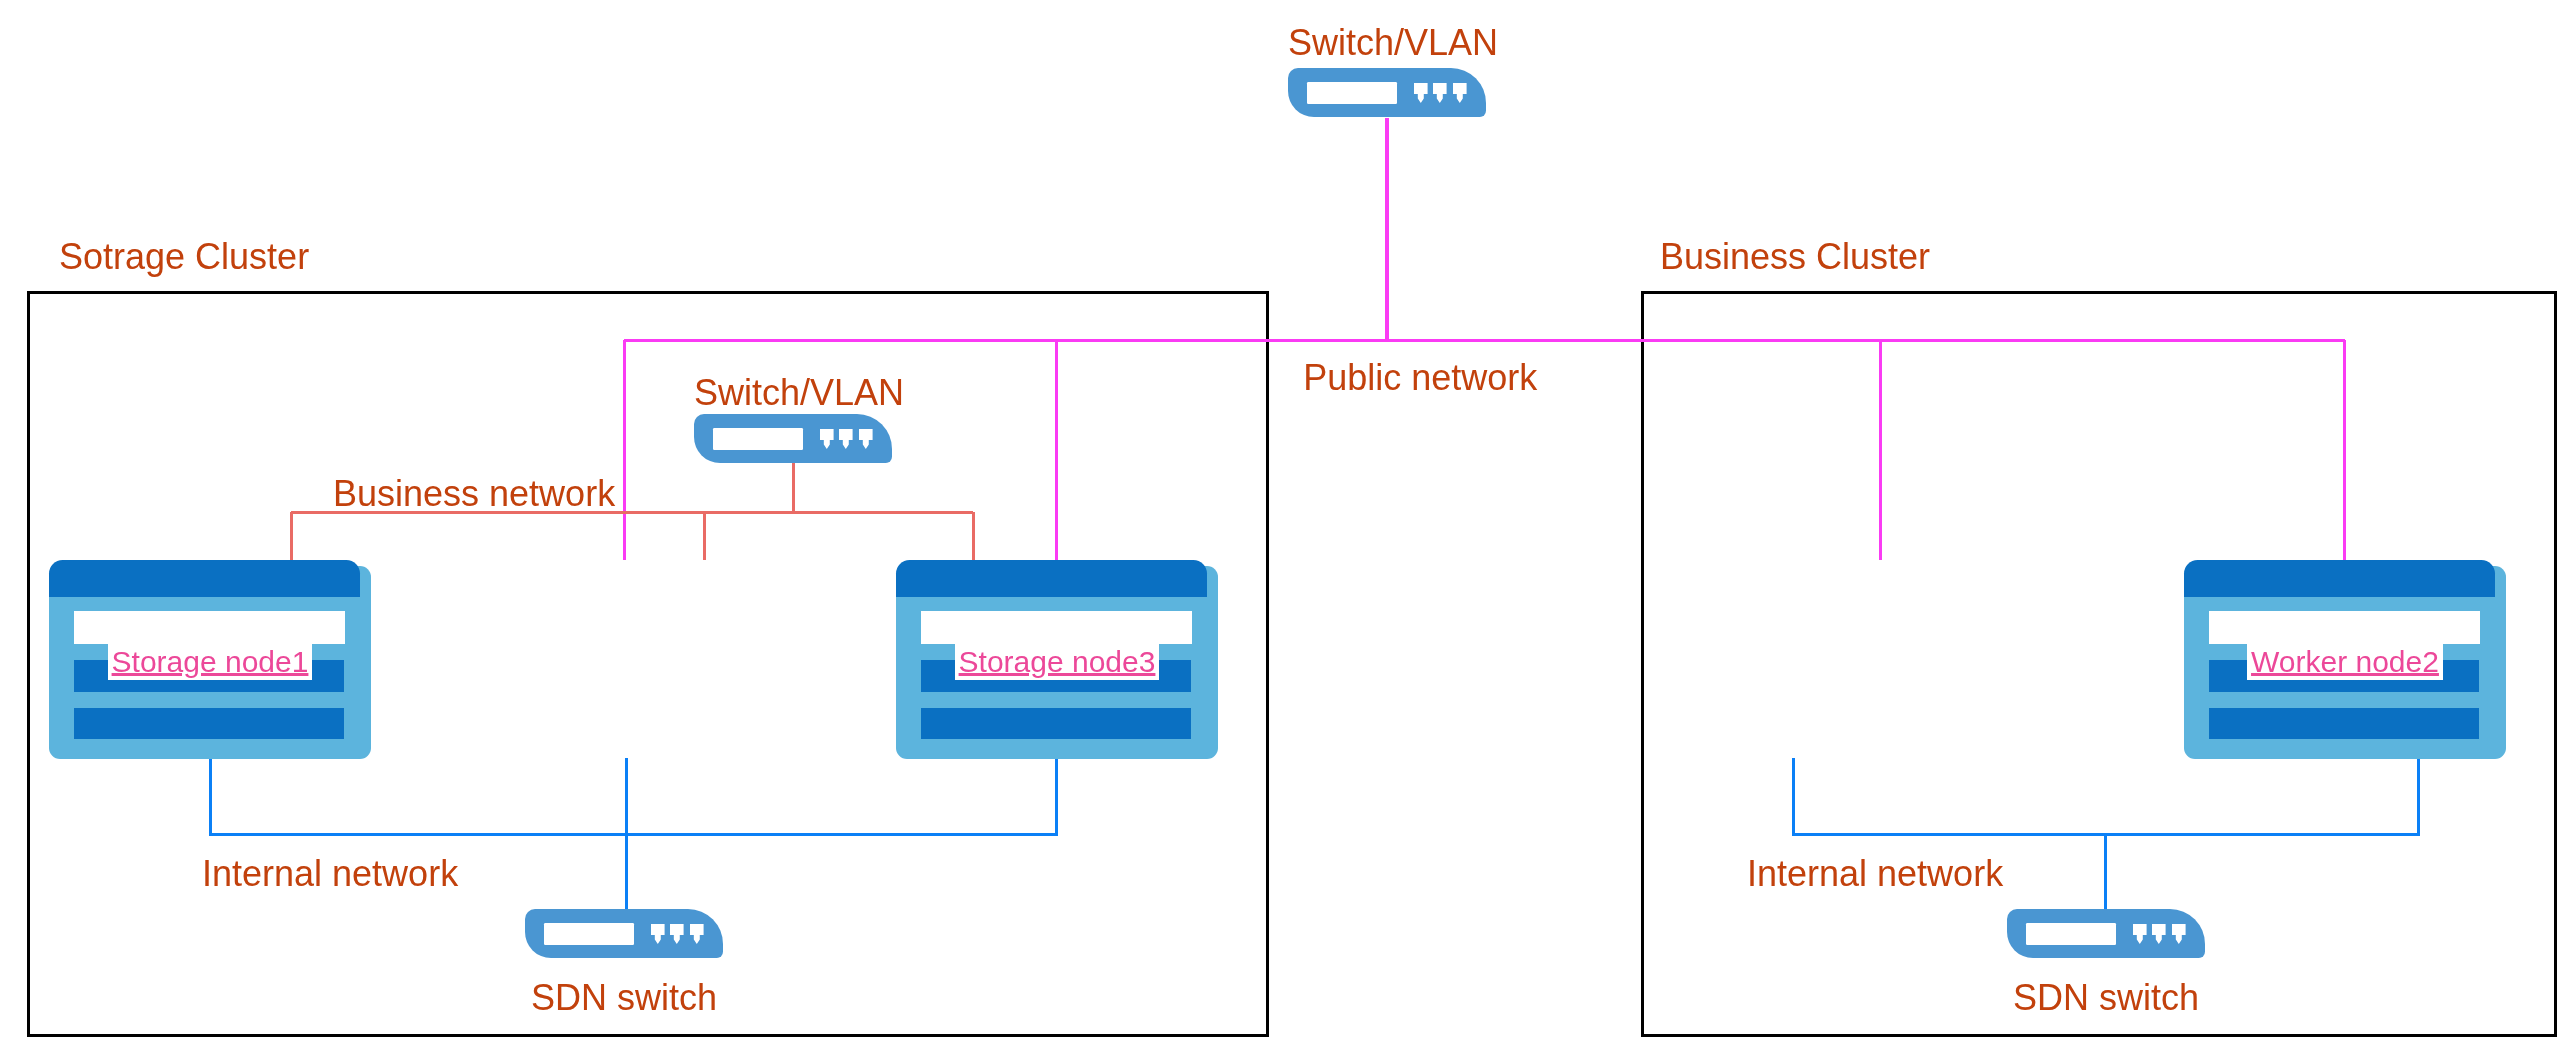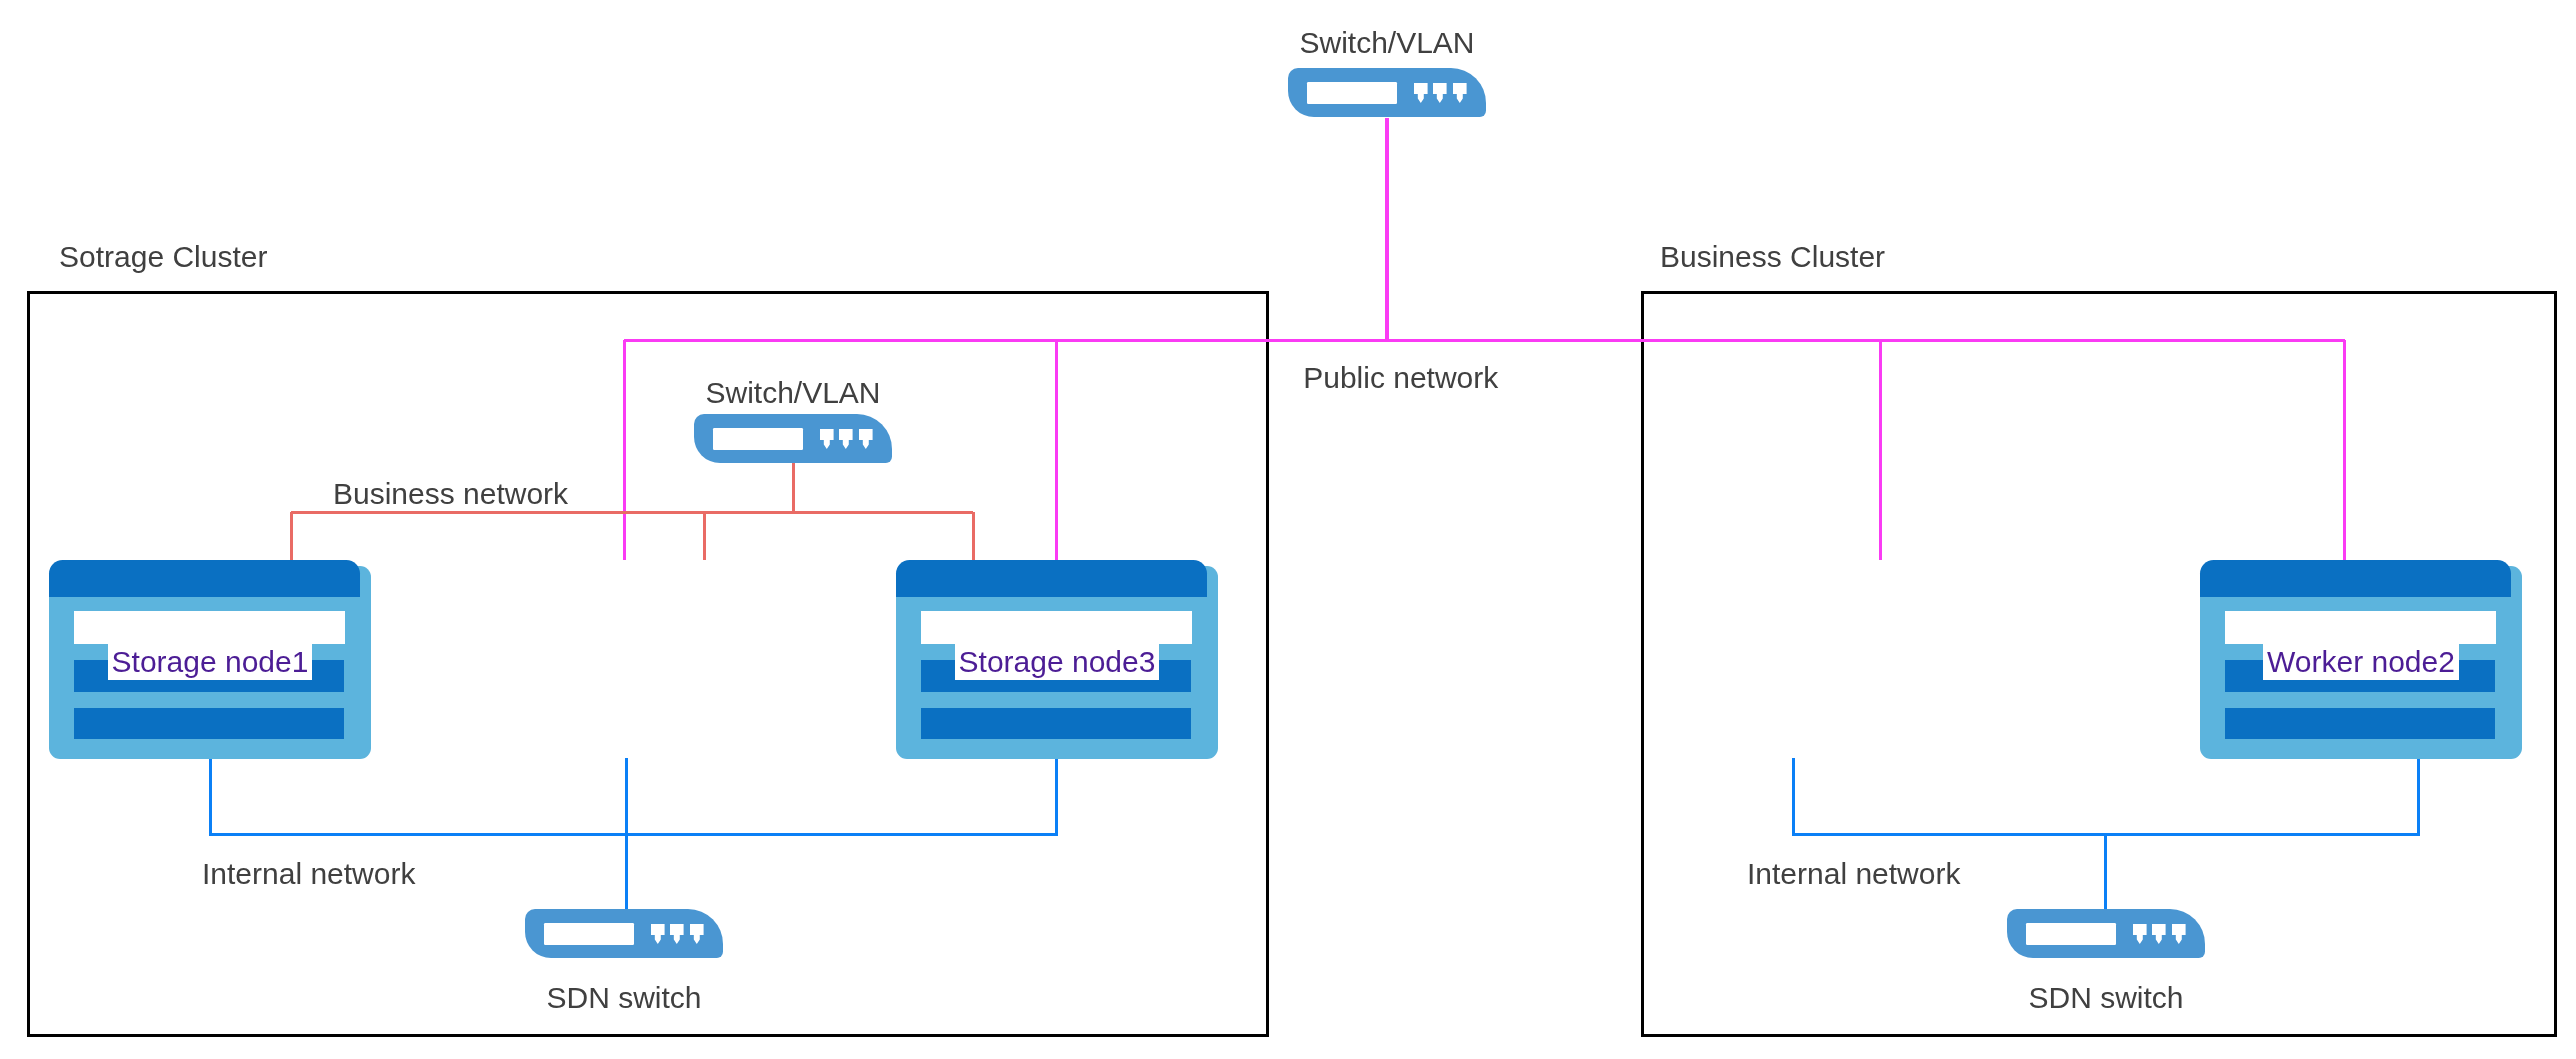--- a/index.html
+++ b/index.html
@@ -20,23 +20,23 @@
     position:absolute;
     border:3.7px solid #000000;
     background:transparent;
     box-sizing:border-box;
   }
   #storage-box{left:27px;top:291px;width:1242px;height:746px;}
   #business-box{left:1641px;top:291px;width:916px;height:746px;}
   
   .lbl{
     position:absolute;
-    font-size:30px;
+    font-size:36px;
     line-height:35px;
-    color:#404040;
+    color:#c2410c;
     white-space:nowrap;
   }
   .lbl-center{text-align:center;}
   .bg-white{background:#ffffff;padding:1.2px 6.2px;margin-top:36px;}
   
   .switch-icon{
     position:absolute;
     width:198px;height:49px;
     background:#4a96d2;
     border-radius:10px 35px 6.2px 26px;
@@ -61,21 +61,21 @@
     background:#0a70c2;border-radius:13.6px 13.6px 0 0;
   }
   .node-slot{
     position:absolute;left:25px;top:51px;width:271px;height:33px;background:#ffffff;
   }
   .node-bar{position:absolute;left:25px;width:270px;background:#0a70c2;}
   .bar-a{top:100px;height:32px;}
   .bar-b{top:148px;height:31px;}
   .node-label{
     position:absolute;left:0;top:84px;width:322px;
-    text-align:center;font-size:30px;line-height:33px;color:#4c1d95;
+    text-align:center;font-size:30px;line-height:33px;color:#ec4899;text-decoration:underline;
   }
   .node-label span{background:#ffffff;padding:2.5px 3.7px;white-space:nowrap;}
 </style>
 </head>
 <body>
 
 <div id="canvas">
 
   <div id="storage-box" class="cluster-box"></div>
   <div id="business-box" class="cluster-box"></div>
@@ -150,21 +150,21 @@
   <div class="switch-icon" style="left:525px;top:909px;">
     <div class="switch-slot"></div>
     <div class="switch-port port-1"></div>
     <div class="switch-port port-2"></div>
     <div class="switch-port port-3"></div>
   </div>
   <div class="lbl lbl-center" style="left:525px;top:980px;width:198px;">SDN switch</div>
 
   <div class="lbl" style="left:1660px;top:239px;">Business Cluster</div>
 
-  <div class="node" style="left:2184px;margin-left:16px;">
+  <div class="node" style="left:2184px;">
     <div class="node-body"></div>
     <div class="node-lid"></div>
     <div class="node-slot"></div>
     <div class="node-bar bar-a"></div>
     <div class="node-bar bar-b"></div>
     <div class="node-label"><span>Worker node2</span></div>
   </div>
 
   <div class="lbl" style="left:1747px;top:856px;">Internal network</div>
 

